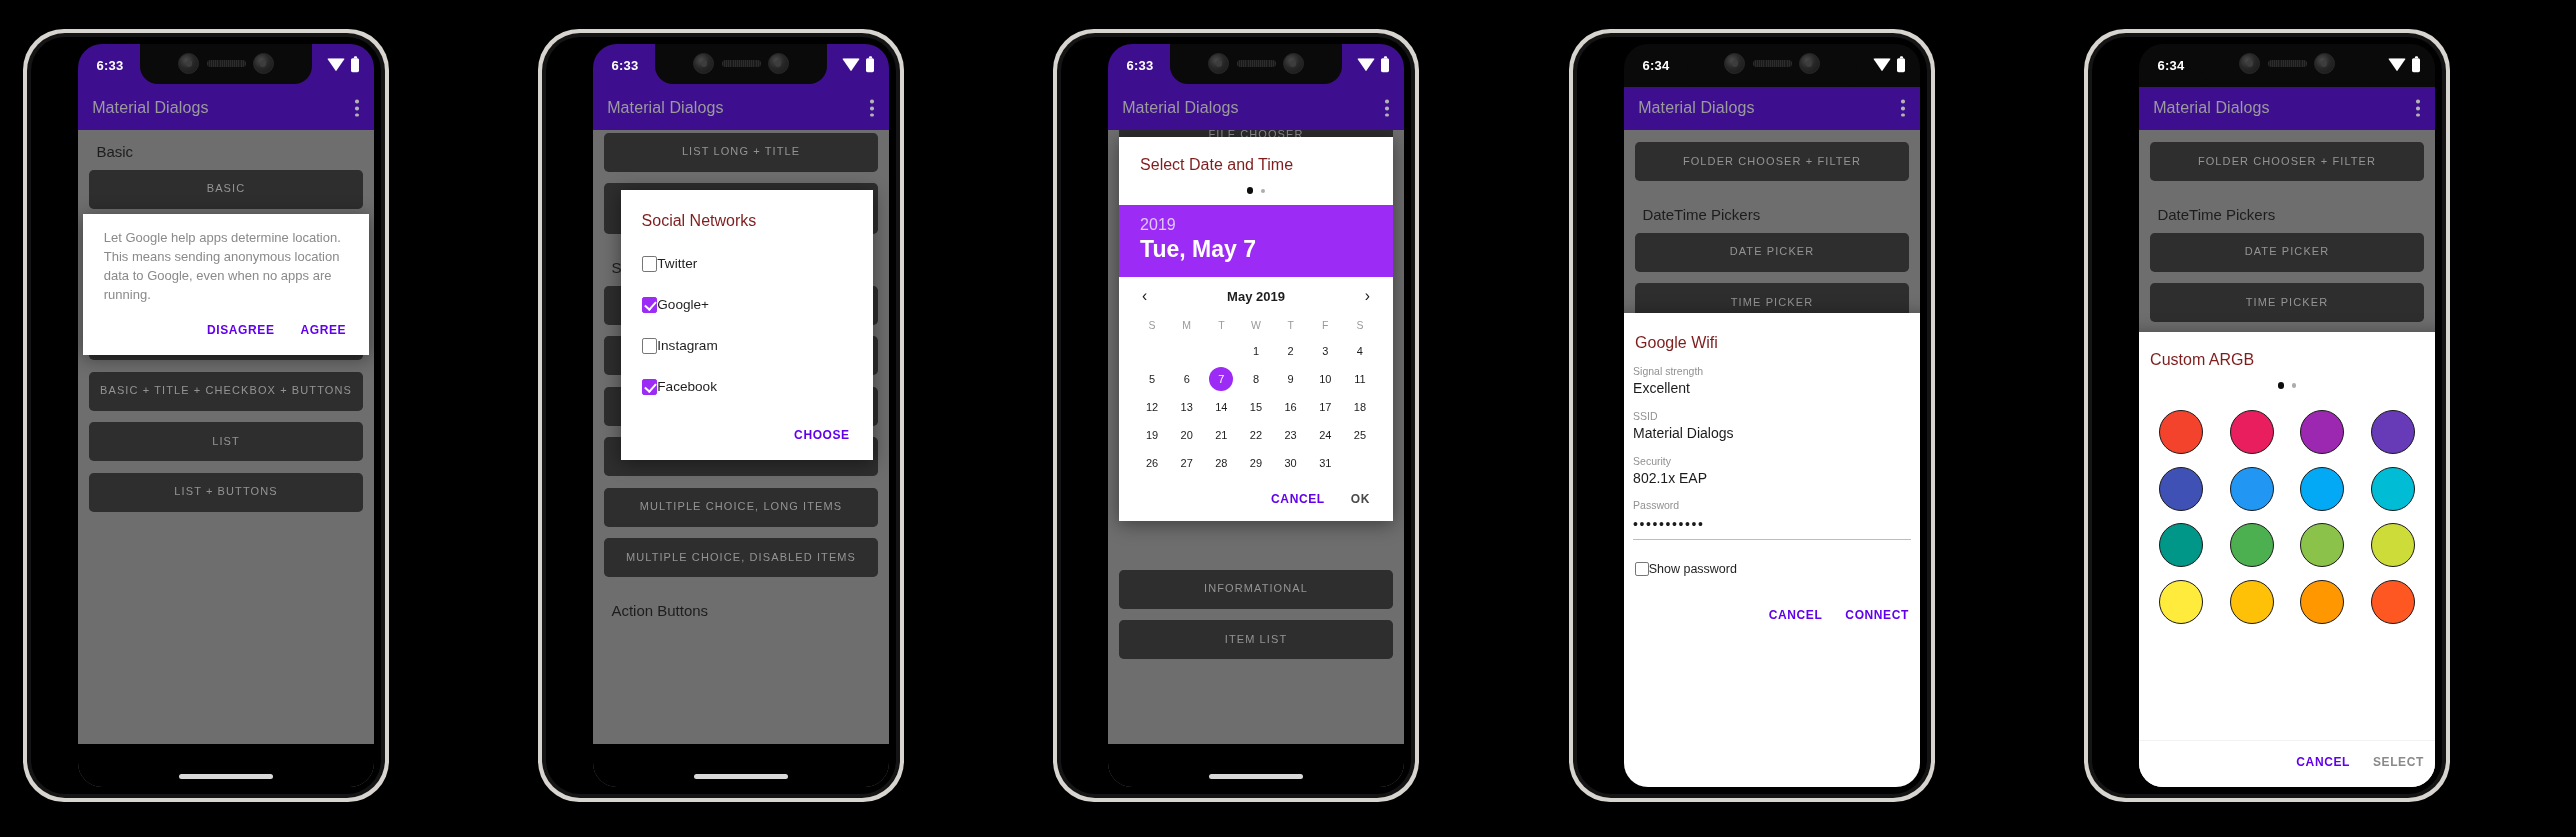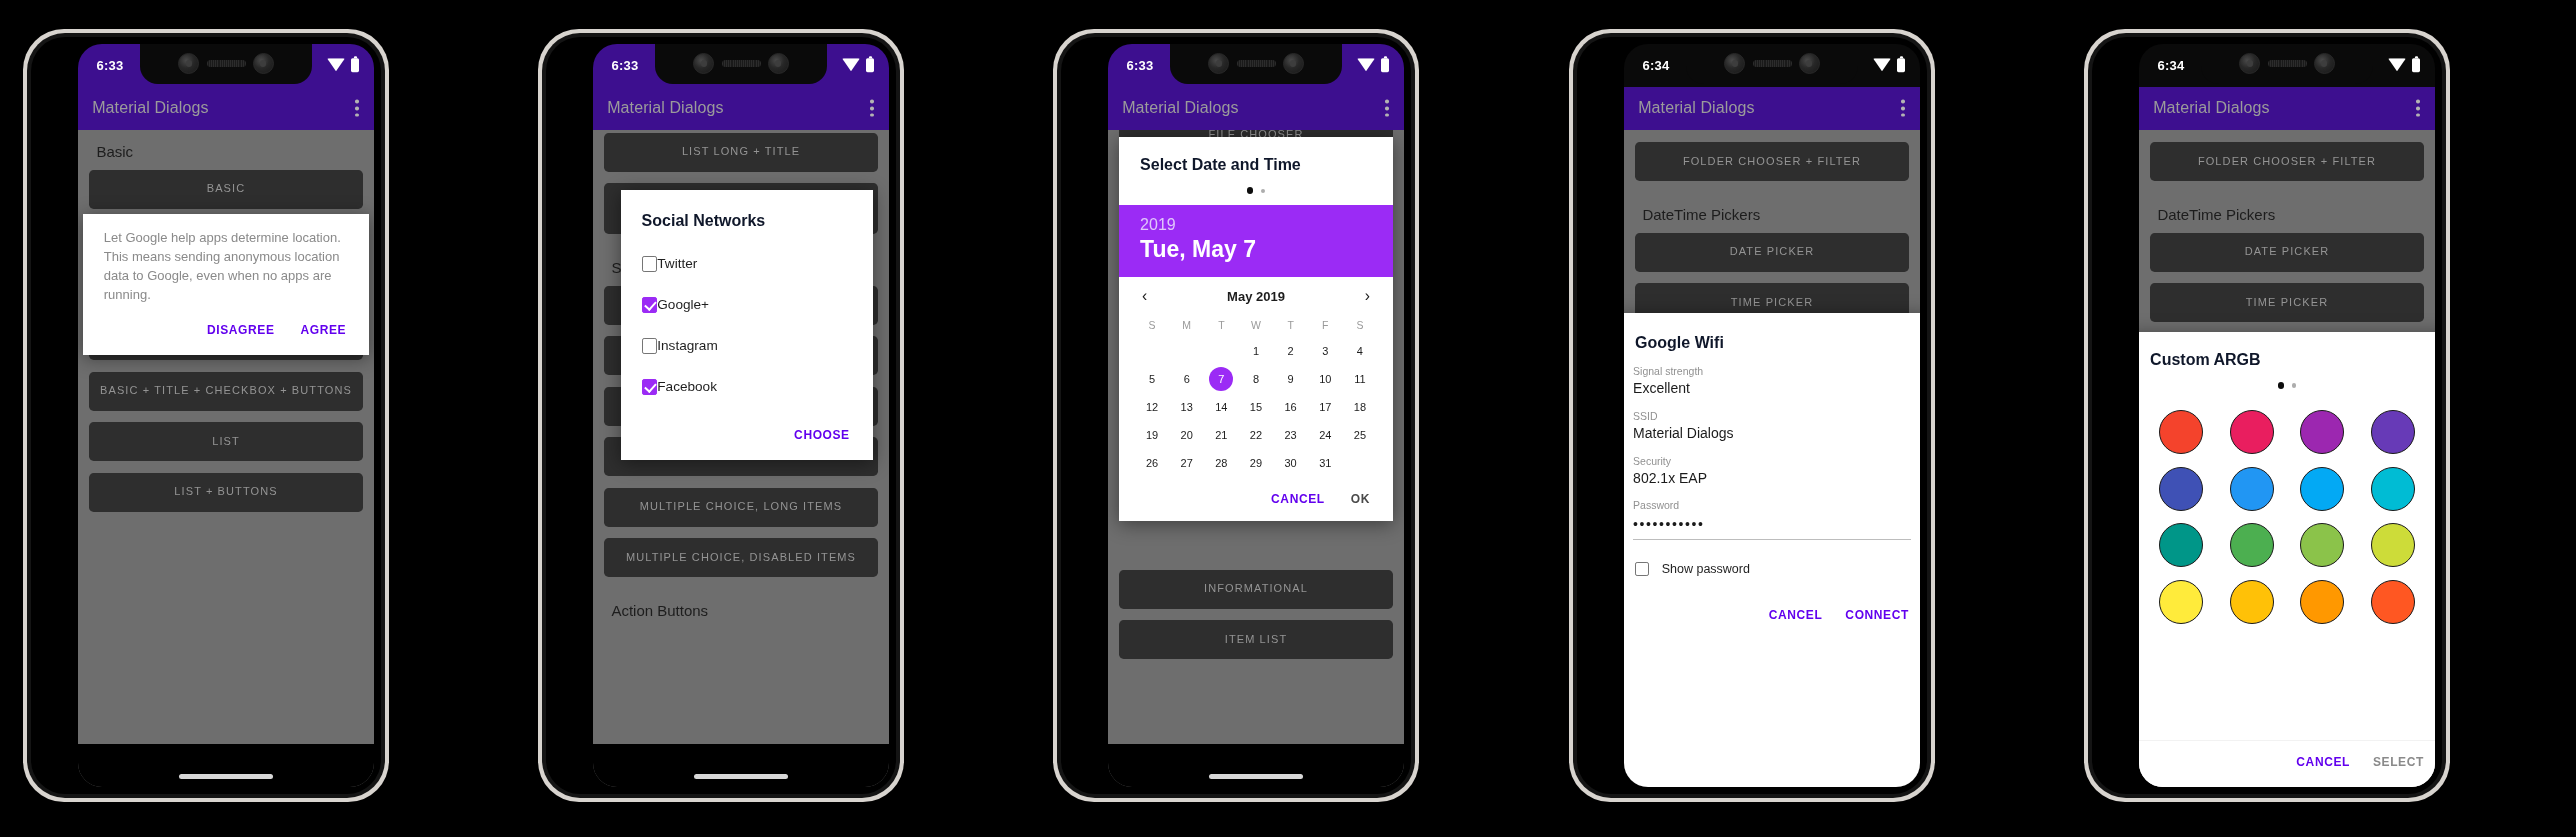--- a/index.html
+++ b/index.html
@@ -154,21 +154,21 @@
 
   
   .dialog {
     position: absolute;
     background: #fff;
     left: 0; right: 0;
     box-shadow: 0 3.1px 18px rgba(0,0,0,.45);
     z-index: 20;
   }
   .dlg-title {
-    font-size: 16px; font-weight: bold; color: #0f172a;
+    font-size: 16px; font-weight: normal; color: #7f1d1d;
     padding: 22px 21px 0;
   }
   .dlg-body {
     font-size: 13px; color: #8a8a8a; line-height: 1.46;
     padding: 15.7px 21px 0;
   }
   .dlg-actions {
     display: flex; justify-content: flex-end; align-items: center;
     gap: 26px; padding: 18px 23px 18px;
   }
@@ -518,21 +518,21 @@
           </div>
           <div class="field">
             <div class="field-label">Security</div>
             <div class="field-value">802.1x EAP</div>
           </div>
           <div class="field">
             <div class="field-label">Password</div>
             <div class="pw-dots" placeholder="Password">•••••••••••</div>
           </div>
           <div class="underline"></div>
-          <div class="cb-row" style="padding:0 23px; height:40px; gap:13px; margin-top:9.4px">
+          <div class="cb-row" style="padding:0 23px; height:40px; gap:0; margin-top:9.4px">
             <div class="cb" style="width:13.6px;height:13.6px"></div>
             <div class="cb-label" style="font-size:12.5px">Show password</div>
           </div>
           <div class="dlg-actions" style="padding:19px 23px 15.7px; gap:23px">
             <div class="dlg-btn">CANCEL</div>
             <div class="dlg-btn">CONNECT</div>
           </div>
         </div>
       </div>
       <div class="navbar">

